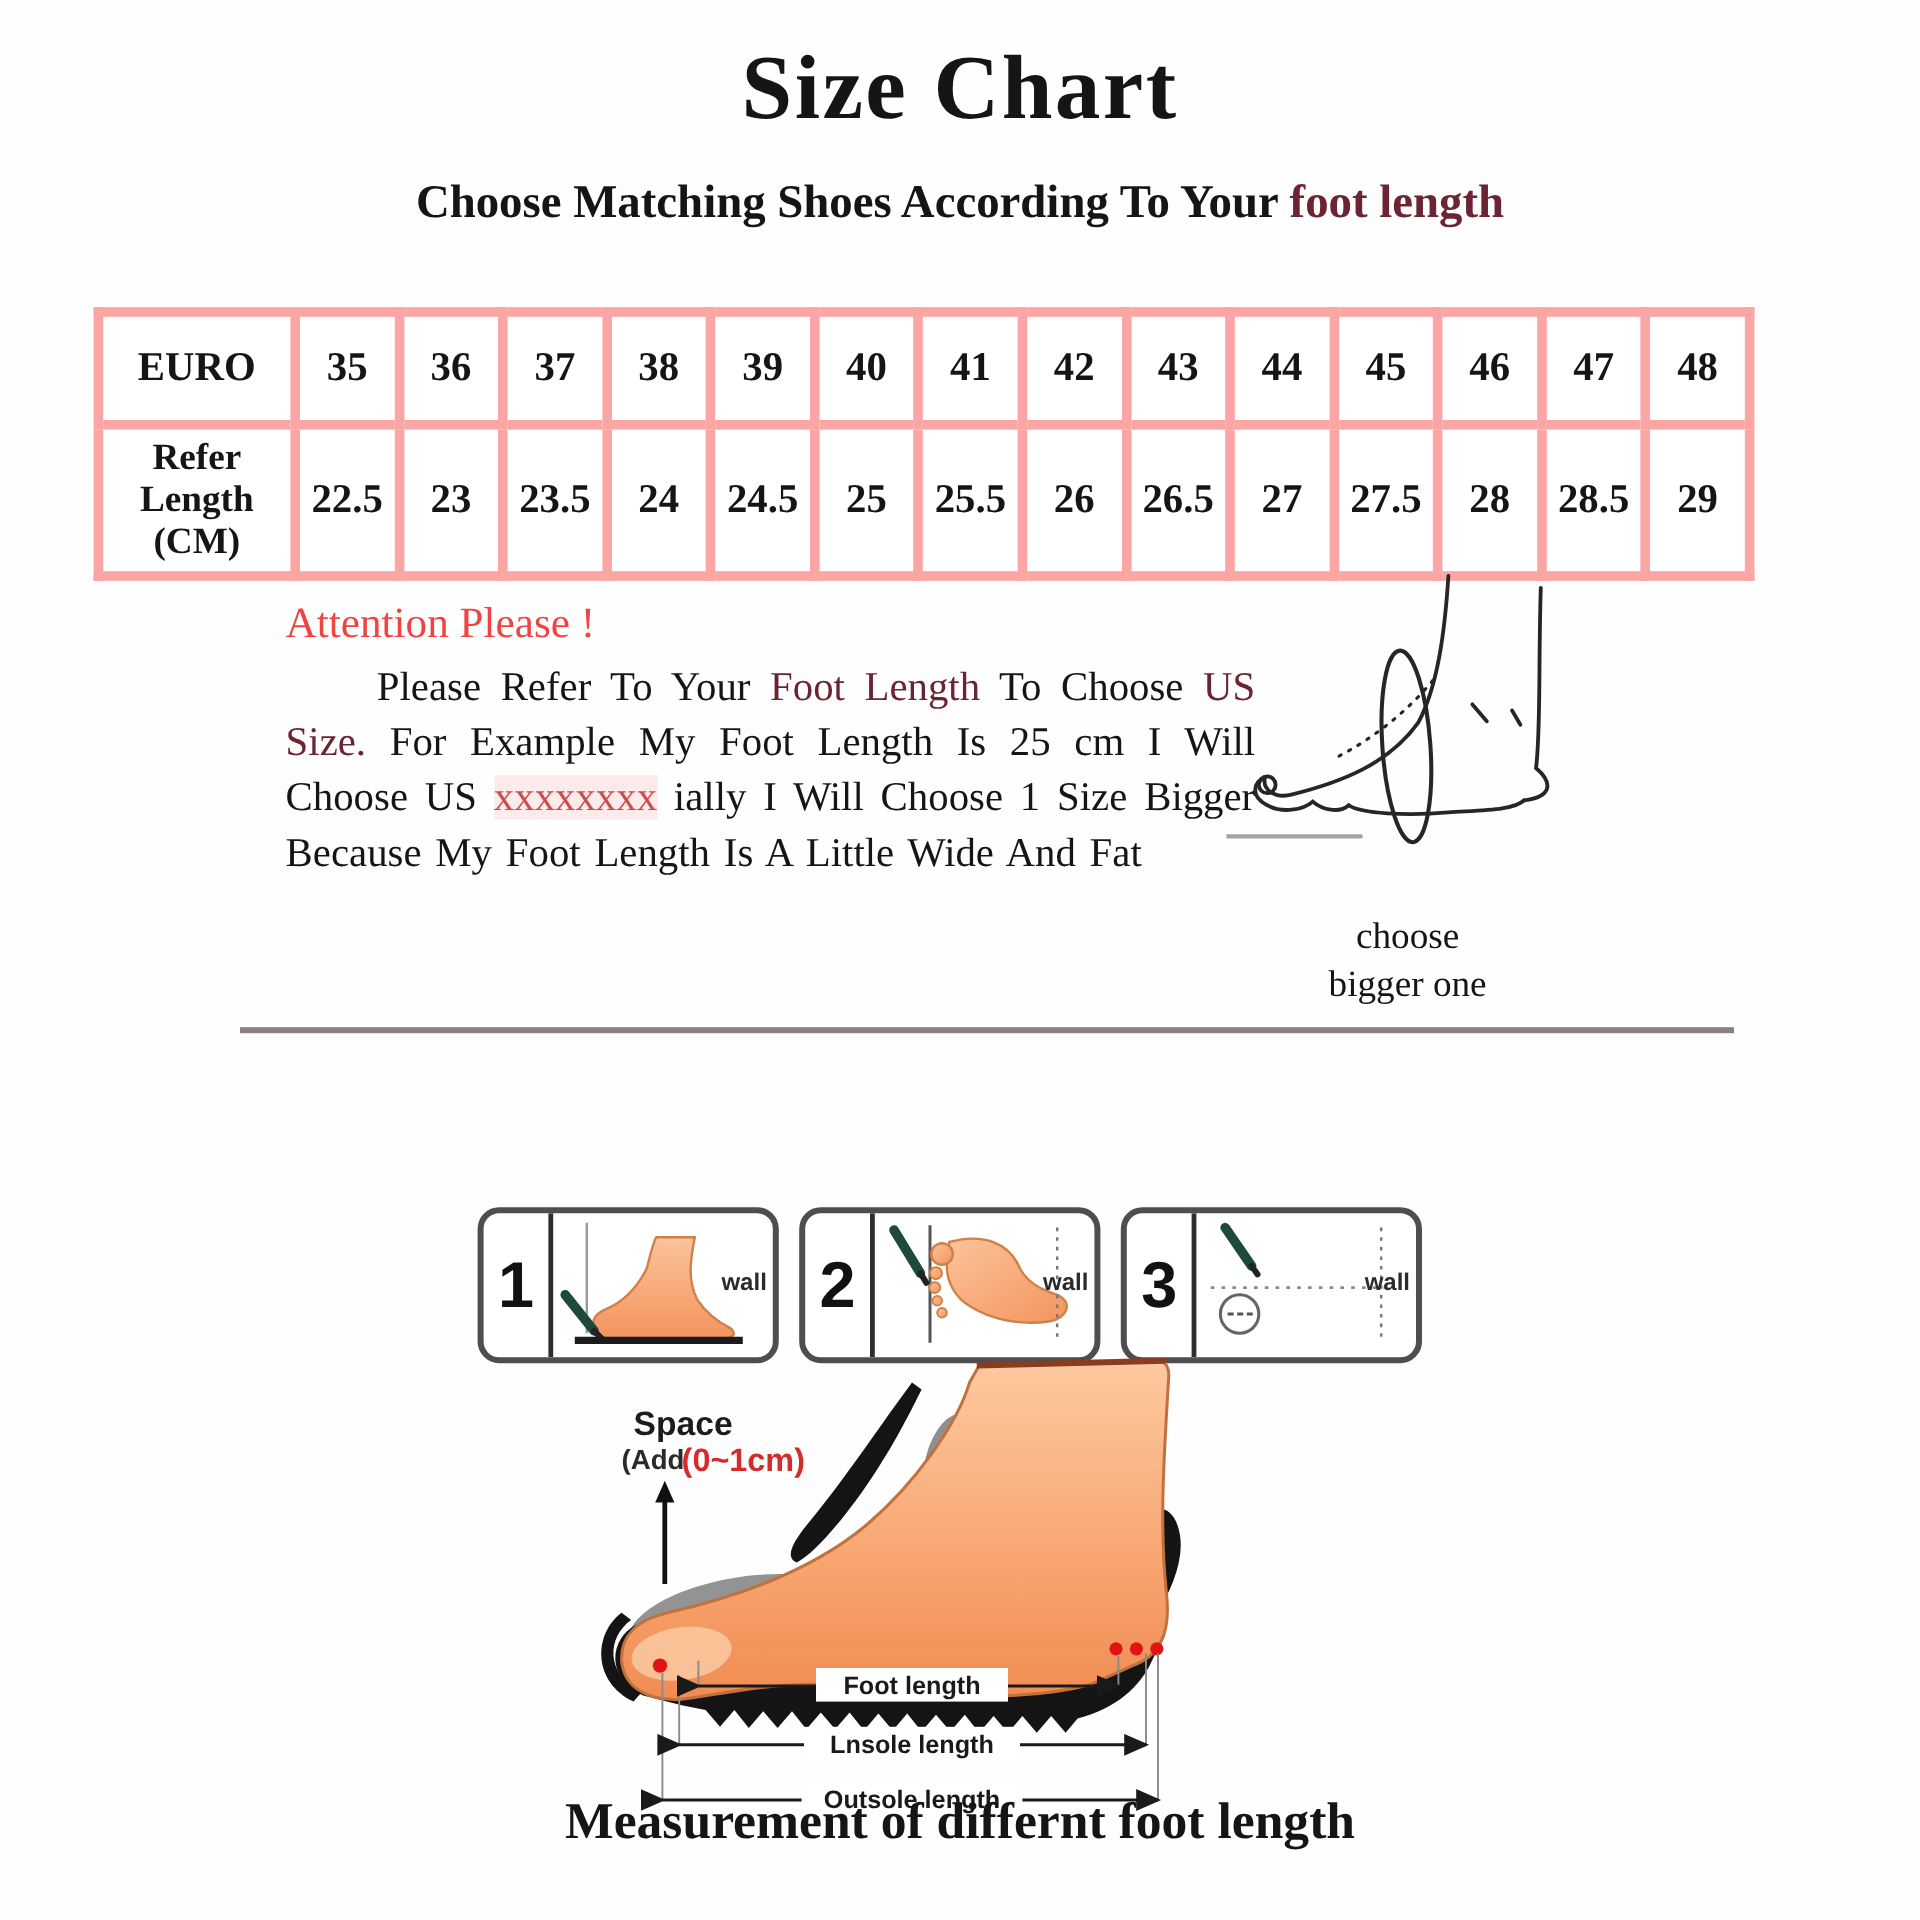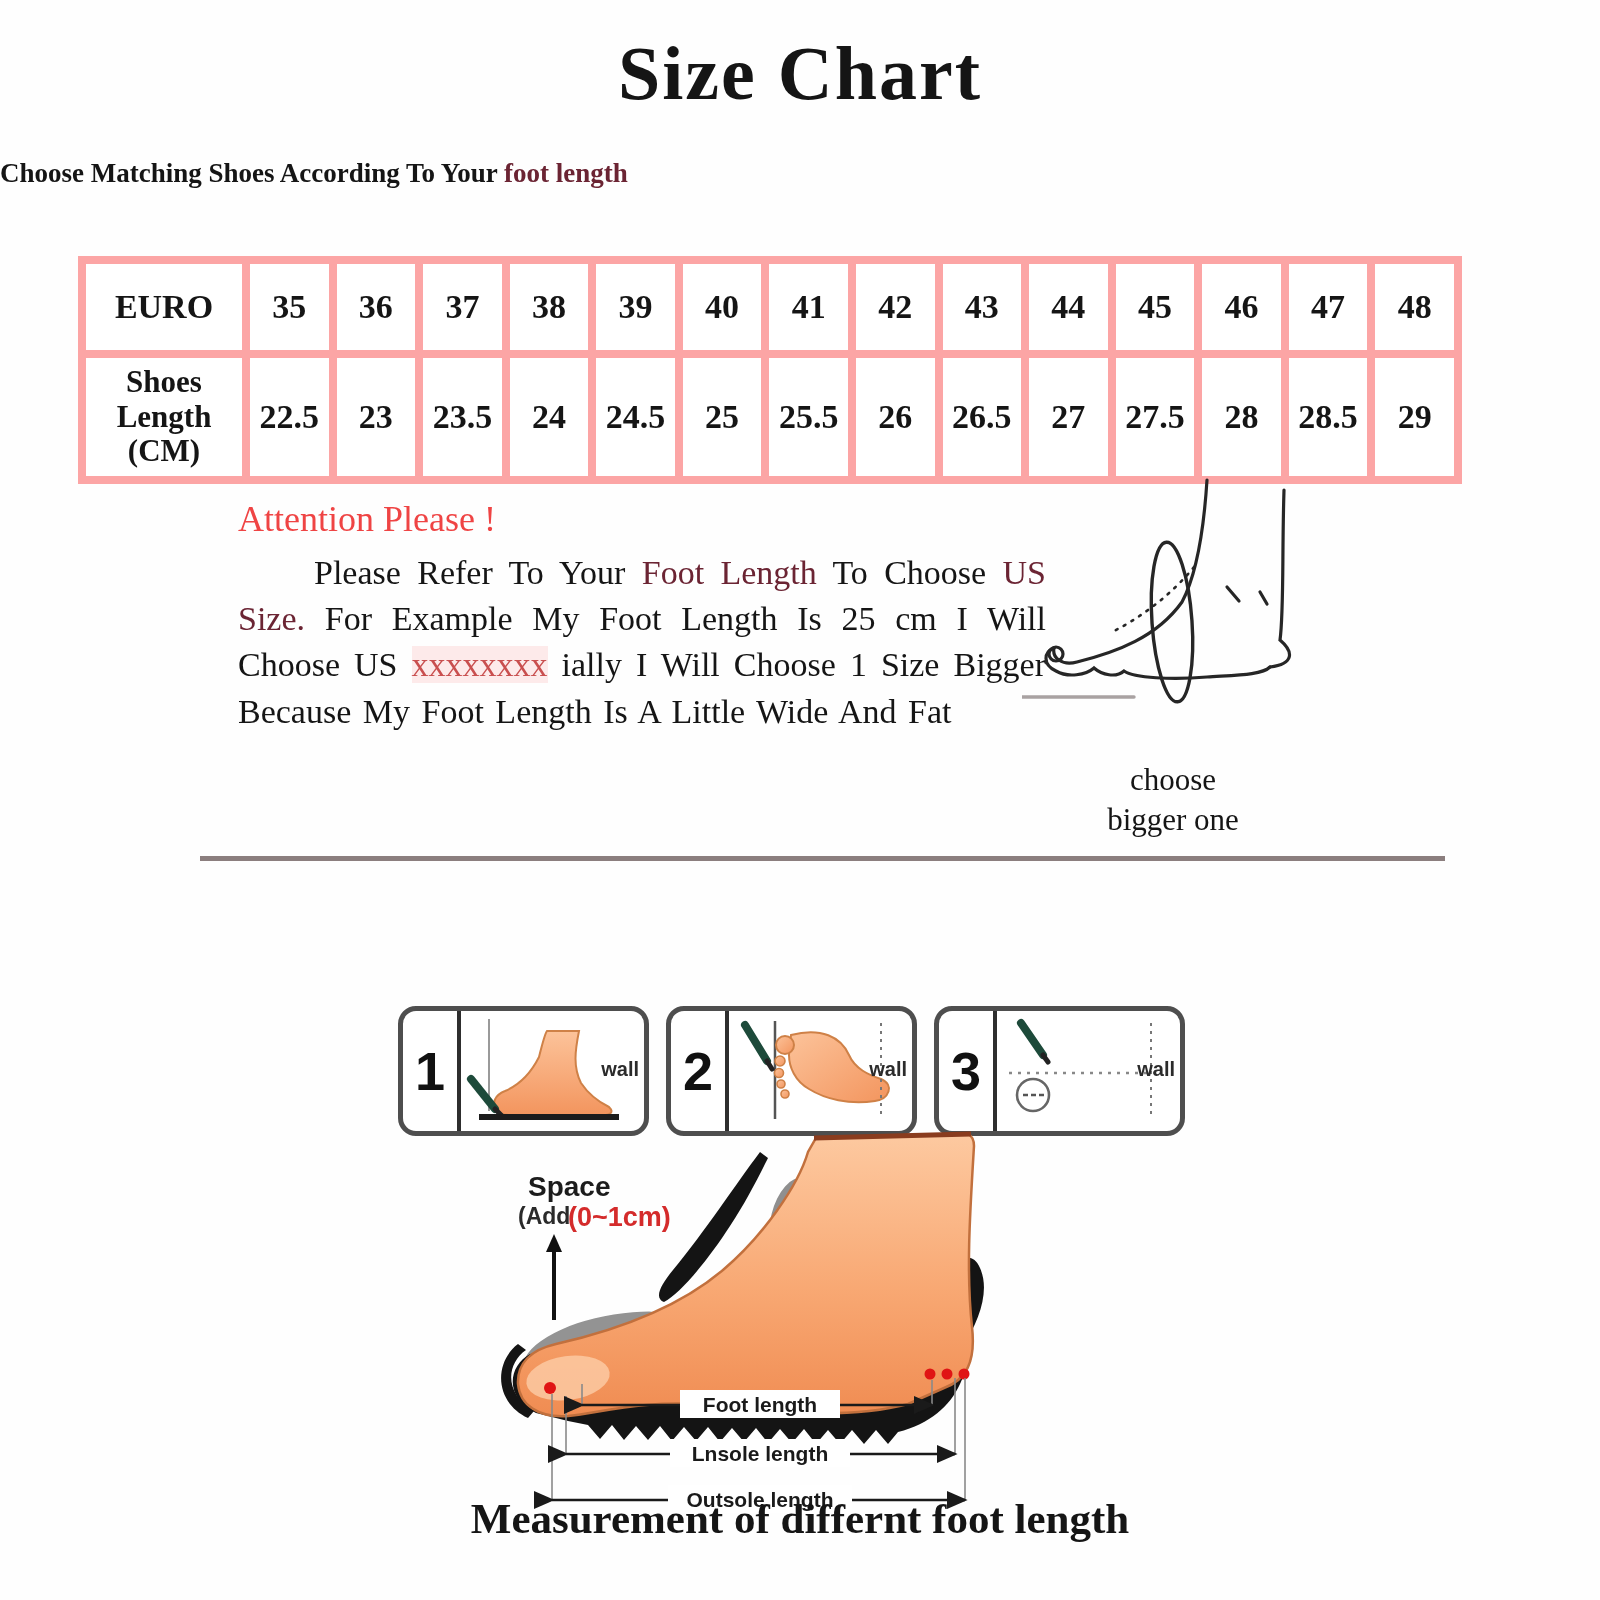--- a/index.html
+++ b/index.html
@@ -1,22 +1,22 @@
 <!DOCTYPE html>
 <html><head>
 <meta charset="utf-8">
 <style>
   html,body{margin:0;padding:0;background:#ffffff;}
   .canvas{position:relative;width:1600px;height:1600px;background:#fefefe;overflow:hidden;
           font-family:"Liberation Serif","DejaVu Serif",serif;color:#151515;}
 
   .page-title{position:absolute;top:30px;left:0;width:100%;text-align:center;
               font-size:76px;font-weight:bold;letter-spacing:2px;}
-  .subtitle{position:absolute;top:158px;left:0;width:100%;
-            font-size:27px;font-weight:bold;}
+  .subtitle{position:absolute;top:146px;left:0;width:100%;text-align:center;
+            font-size:39px;font-weight:bold;}
   .maroon{color:#6b2433;}
 
   table.size-table{position:absolute;left:78px;top:256px;width:1384px;
                    border-collapse:collapse;table-layout:fixed;background:#fff;
                    border:5px solid #111;}
   table.size-table th,table.size-table td{border:8px solid #fca5a5;text-align:center;
                    font-weight:bold;font-size:34px;padding:0;}
   table.size-table col.lbl{width:164px;}
   table.size-table tr.r1 th,table.size-table tr.r1 td{height:86px;border-bottom-width:6px;}
   table.size-table tr.r2 th,table.size-table tr.r2 td{height:118px;}
@@ -81,21 +81,21 @@
       <td>42</td>
       <td>43</td>
       <td>44</td>
       <td>45</td>
       <td>46</td>
       <td>47</td>
       <td>48</td>
     </tr>
     <tr class="r2">
       <th><span class="cmlines">
-        <span>Shoes</span><br>
+        <span>Refer</span><br>
         <span>Length</span><br>
         <span>(CM)</span></span>
       </th>
       <td>22.5</td>
       <td>23</td>
       <td>23.5</td>
       <td>24</td>
       <td>24.5</td>
       <td>25</td>
       <td>25.5</td>

